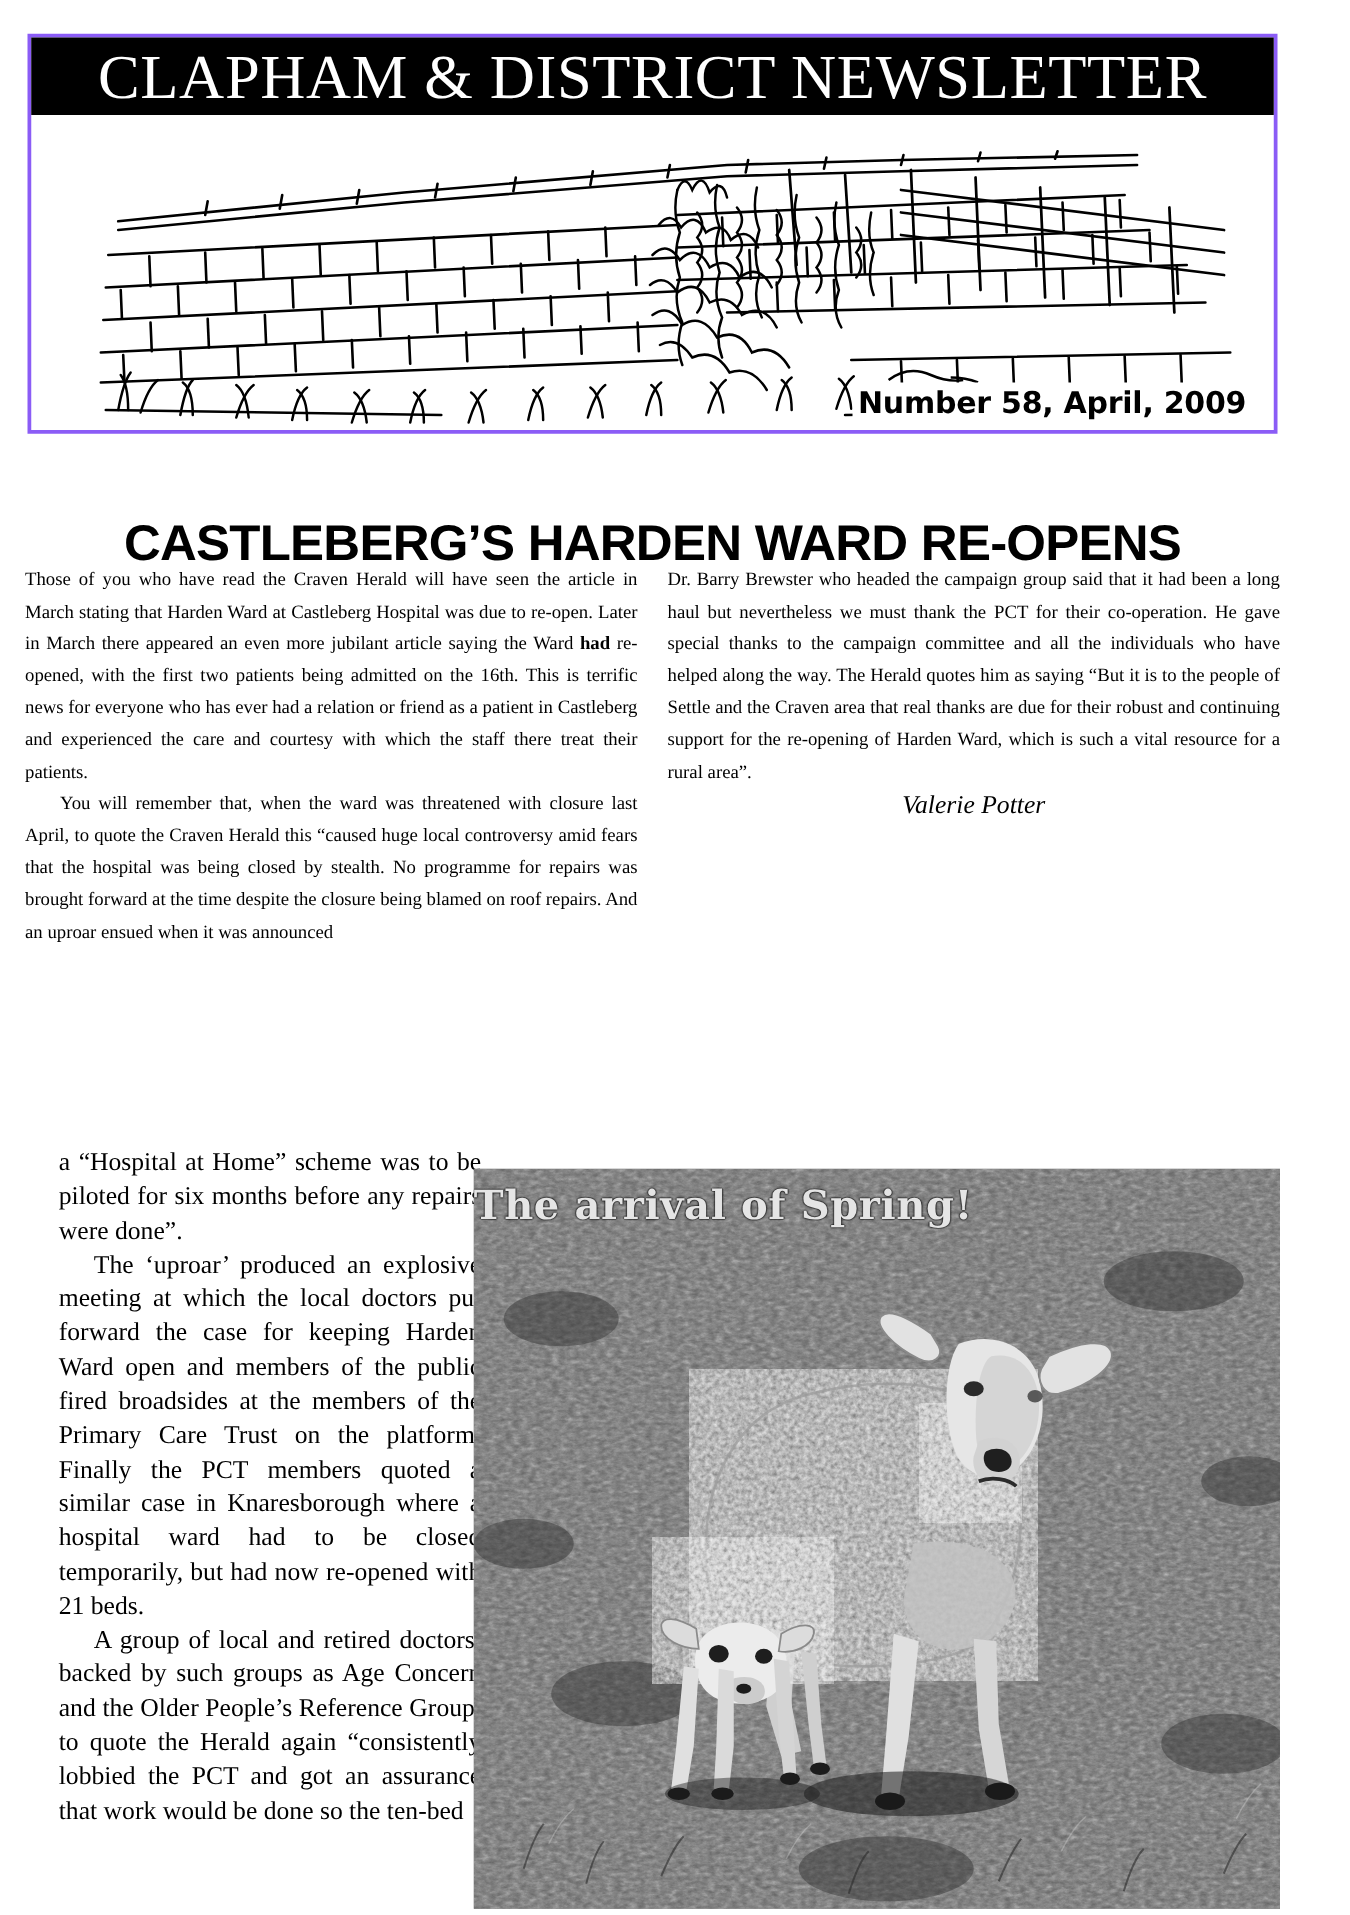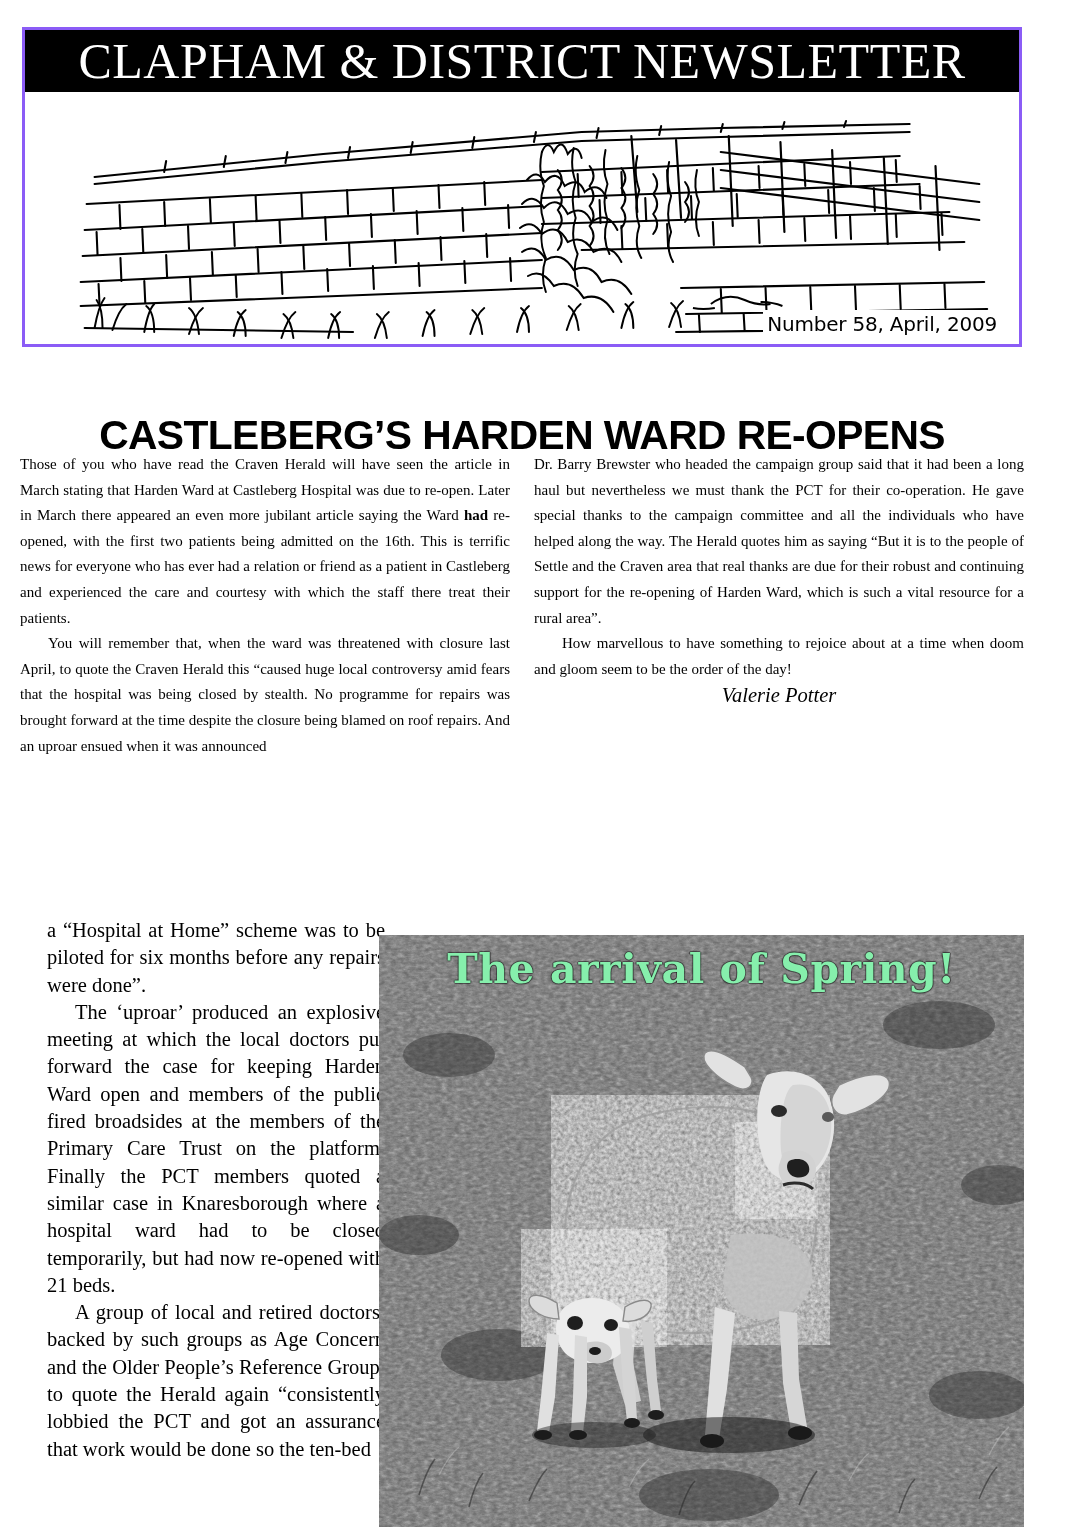--- a/index.html
+++ b/index.html
@@ -55,22 +55,22 @@
     width: 100%;
     height: 255px;
     overflow: hidden;
   }
   .masthead-art svg { display: block; width: 100%; height: 100%; }
   .issue-line {
     position: absolute;
     right: 18px;
     bottom: 6px;
     font-family: "DejaVu Sans", sans-serif;
-    font-weight: normal;
-    font-size: 20px;
+    font-weight: bold;
+    font-size: 24px;
     letter-spacing: -0.2px;
     color: #000;
     background: #fff;
     padding: 2px 4px;
     white-space: nowrap;
   }
 
   
   .headline {
     position: absolute;
@@ -146,26 +146,26 @@
     height: 592px;
     overflow: hidden;
     background: #6f6f6f;
   }
   .photo svg { display: block; width: 100%; height: 100%; }
   .photo-caption {
     position: absolute;
     left: 0;
     top: 12px;
     width: 100%;
-    text-align: center;
+    text-align: left;
     font-family: "DejaVu Serif", serif;
     font-weight: bold;
-    font-size: 41px;
+    font-size: 32px;
     line-height: 1.1;
-    color: #86efac;
+    color: #e5e5e5;
     letter-spacing: 0.5px;
     white-space: nowrap;
     text-shadow:
        1px 0 1px rgba(0,0,0,.45),
       -1px 0 1px rgba(0,0,0,.45),
        0 1px 1px rgba(0,0,0,.45),
        0 -1px 1px rgba(0,0,0,.45);
   }
 </style>
 </head>
@@ -374,23 +374,20 @@
     </p>
     <p class="body">
       <span>You will remember that, when the ward was threatened with closure last April, to quote the Craven Herald this “caused huge local controversy amid fears that the hospital was being closed by stealth. No programme for repairs was brought forward at the time despite the closure being blamed on roof repairs. And an uproar ensued when it was announced</span>
     </p>
   </div>
 
   <div class="col-right">
     <p class="body">
       <span>Dr. Barry Brewster who headed the campaign group said that it had been a long haul but nevertheless we must thank the PCT for their co-operation. He gave special thanks to the campaign committee and all the individuals who have helped along the way. The Herald quotes him as saying “But it is to the people of Settle and the Craven area that real thanks are due for their robust and continuing support for the re-opening of Harden Ward, which is such a vital resource for a rural area”.</span>
     </p>
-    <p class="body">
-      <span>How marvellous to have something to rejoice about at a time when doom and gloom seem to be the order of the day!</span>
-    </p>
     <p class="byline">Valerie Potter</p>
   </div>
 
   <div class="col-left-bottom">
     <p class="body">
       <span>a “Hospital at Home” scheme was to be piloted for six months before any repairs were done”.</span>
     </p>
     <p class="body">
       <span>The ‘uproar’ produced an explosive meeting at which the local doctors put forward the case for keeping Harden Ward open and members of the public fired broadsides at the members of the Primary Care Trust on the platform. Finally the PCT members quoted a similar case in Knaresborough where a hospital ward had to be closed temporarily, but had now re-opened with 21 beds.</span>
     </p>

